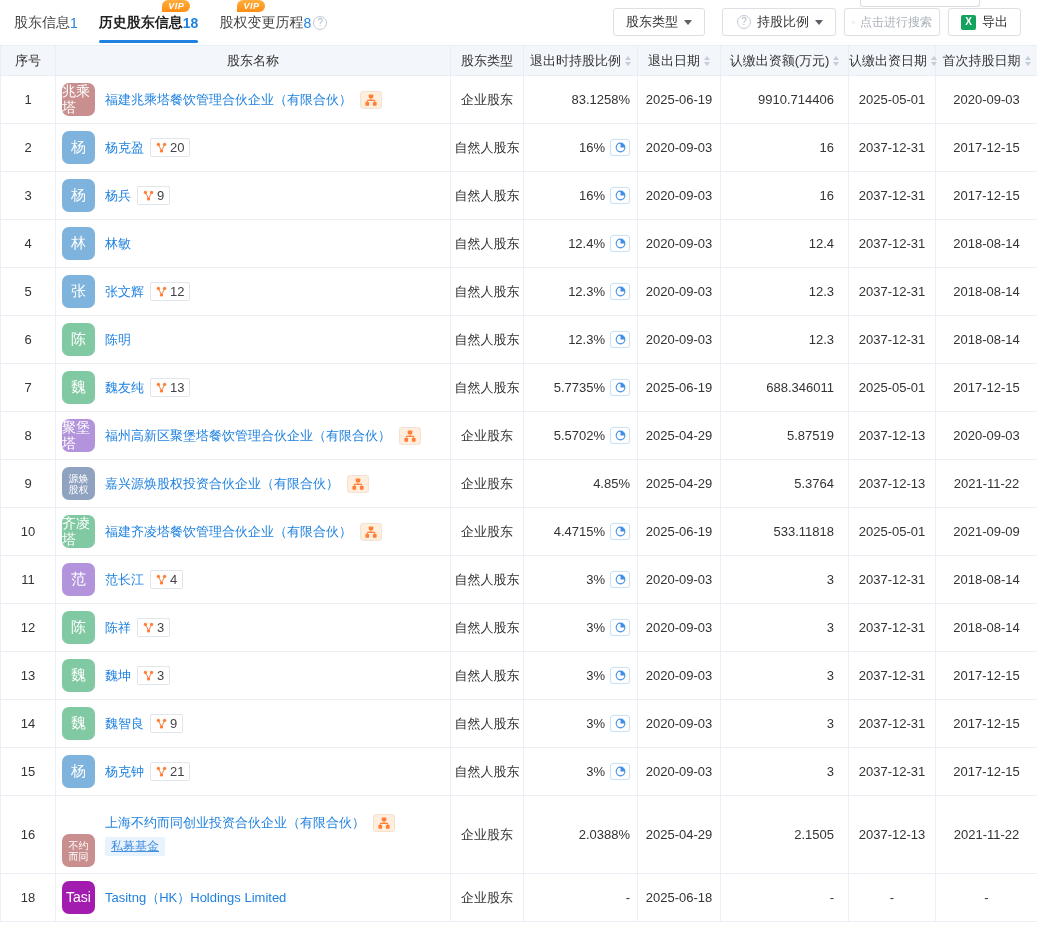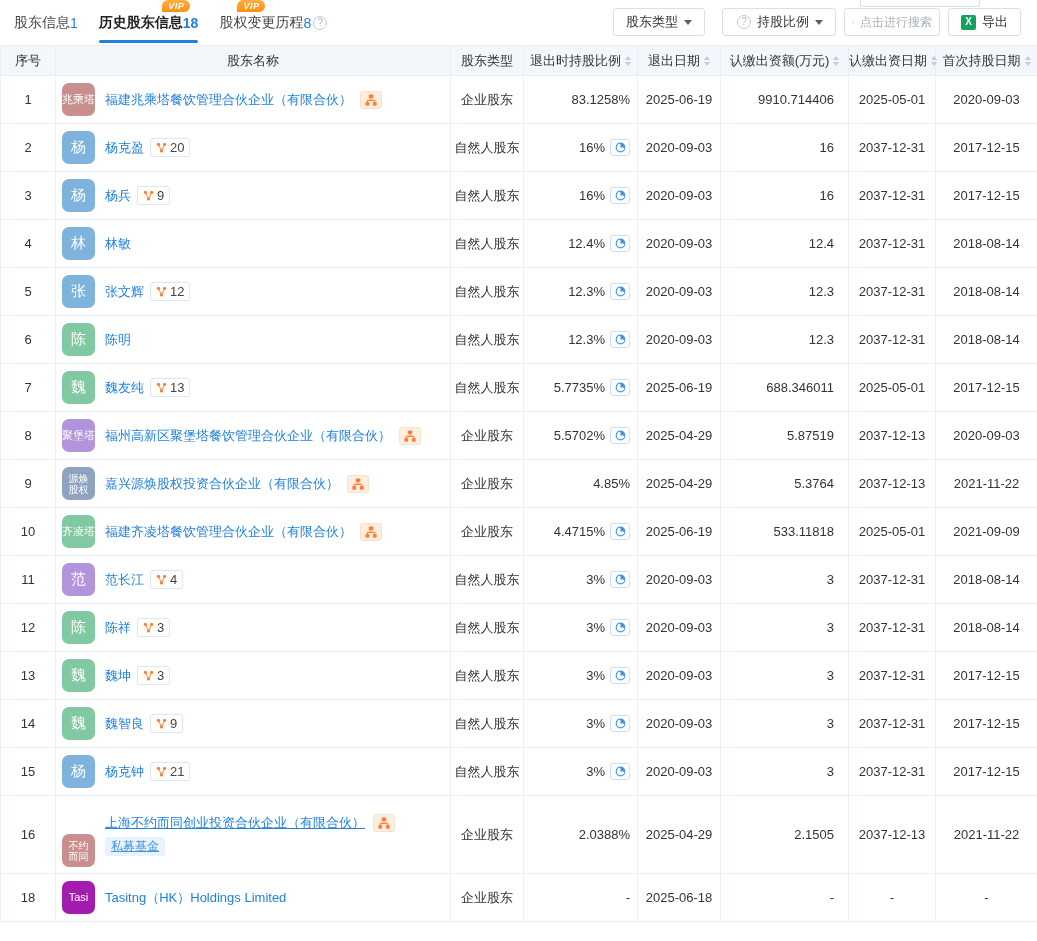--- a/index.html
+++ b/index.html
@@ -47,25 +47,25 @@
 .sort i{display:block;width:0;height:0;border-left:3.5px solid transparent;border-right:3.5px solid transparent}
 .sort .up{border-bottom:4px solid #c6cdd8}
 .sort .dn{border-top:4px solid #c6cdd8}
 td{border:1px solid #eceff5;font-size:13px;color:#333;height:48px;background:#fff}
 td.c{text-align:center}
 td.r{text-align:right;padding-right:14px}
 .ratio{display:flex;align-items:center;justify-content:flex-end;gap:5px;padding-right:7px}
 .namecell{display:flex;align-items:center;gap:10px;padding:6px 8px 6px 6px}
 .avatar{width:33px;height:33px;border-radius:7px;display:flex;flex-direction:column;align-items:center;
   justify-content:center;color:#fff;font-size:15px;flex:none;line-height:1.1}
-.avatar.s{font-size:11px}
+.avatar.s{font-size:14px}
 .avatar.xs{font-size:10px;line-height:11px}
 .nline{display:flex;align-items:center}
 .name{color:#1f81e0;text-decoration:none;font-size:13px;cursor:pointer}
-.name.u{text-decoration:underline}
+.name.u{}
 .badge{display:inline-flex;align-items:center;gap:3px;margin-left:6px;border:1px solid #e2e6ea;
   border-radius:2px;padding:1px 5px;font-size:13px;color:#444;background:#fff;cursor:pointer}
 .orgbox{display:inline-flex;align-items:center;justify-content:center;margin-left:8px;width:22px;
   height:18px;background:#ffeedd;border:1px solid #f3e2d0;border-radius:3px;cursor:pointer;flex:none}
 .piebox{display:inline-flex;align-items:center;justify-content:center;width:20px;height:17px;
   border:1px solid #cce0f5;border-radius:3px;background:#fff;cursor:pointer;flex:none}
 .tag{display:inline-block;margin-top:5px;background:#e9f3fe;color:#4690dd;font-size:12px;
   padding:1px 6px;border-radius:2px;text-decoration:underline;cursor:pointer}
 </style>
 </head>

